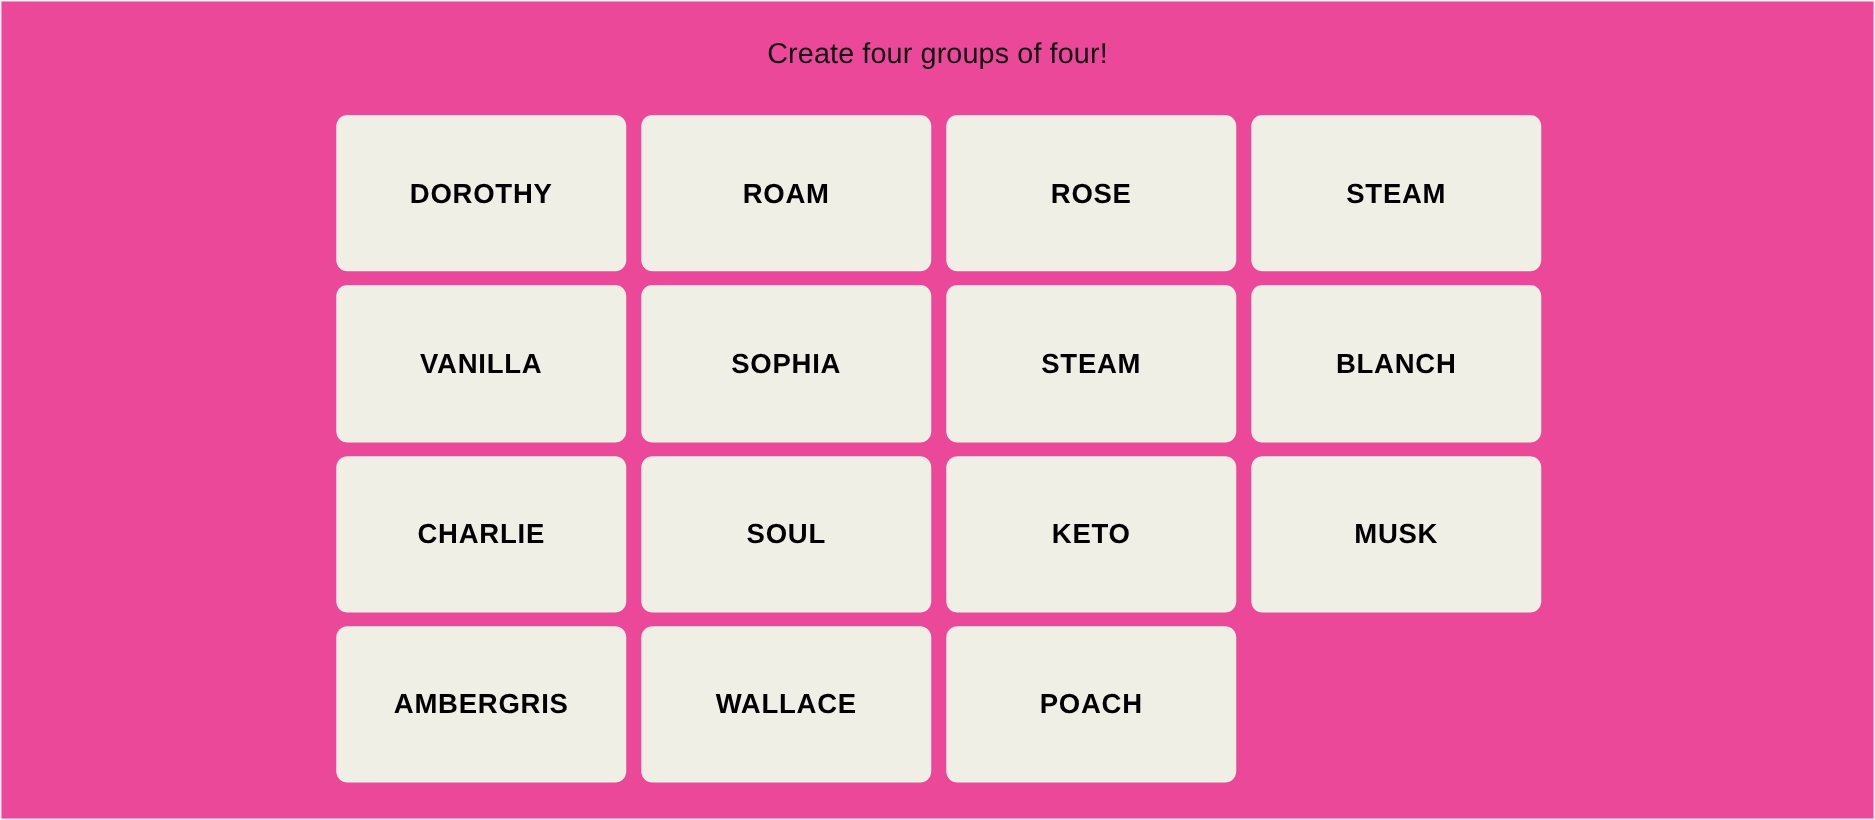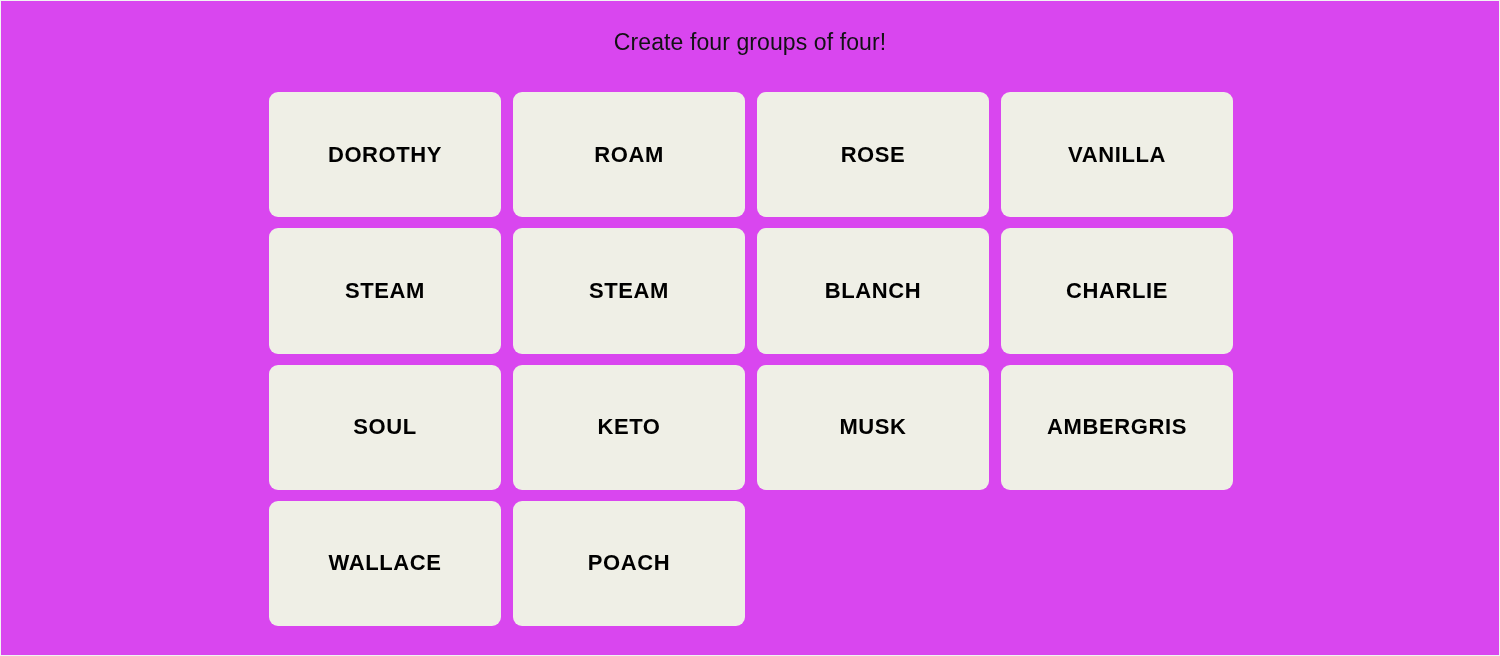--- a/index.html
+++ b/index.html
@@ -13,21 +13,21 @@
     height: 656px;
     font-family: "Liberation Sans", sans-serif;
     overflow: hidden;
     box-sizing: border-box;
     border: 1px solid #f2f2f2;
   }
   .page {
     width: 100%;
     height: 100%;
     position: relative;
-    background: #d946ef;
+    background: #ec4899;
   }
   .puzzle-title {
     position: absolute;
     top: 26px;
     left: 0;
     width: 1498px;
     text-align: center;
     font-size: 23px;
     font-weight: 400;
     color: #121213;
@@ -81,25 +81,28 @@
     <div class="tile">
       <span class="tile-label">DOROTHY</span>
     </div>
     <div class="tile">
       <span class="tile-label">ROAM</span>
     </div>
     <div class="tile">
       <span class="tile-label">ROSE</span>
     </div>
     <div class="tile">
-      <span class="tile-label">VANILLA</span>
+      <span class="tile-label">STEAM</span>
     </div>
 
     <div class="tile">
-      <span class="tile-label">STEAM</span>
+      <span class="tile-label">VANILLA</span>
+    </div>
+    <div class="tile">
+      <span class="tile-label">SOPHIA</span>
     </div>
     <div class="tile">
       <span class="tile-label">STEAM</span>
     </div>
     <div class="tile">
       <span class="tile-label">BLANCH</span>
     </div>
 
     <div class="tile">
       <span class="tile-label">CHARLIE</span>

